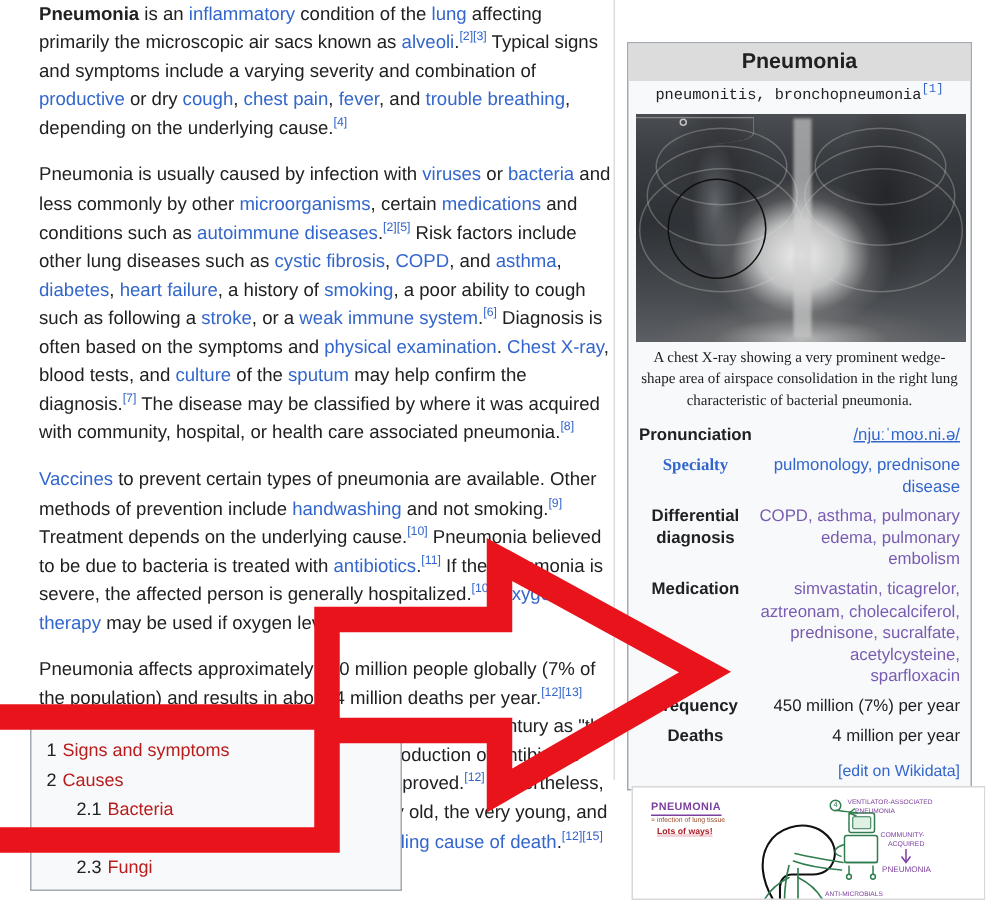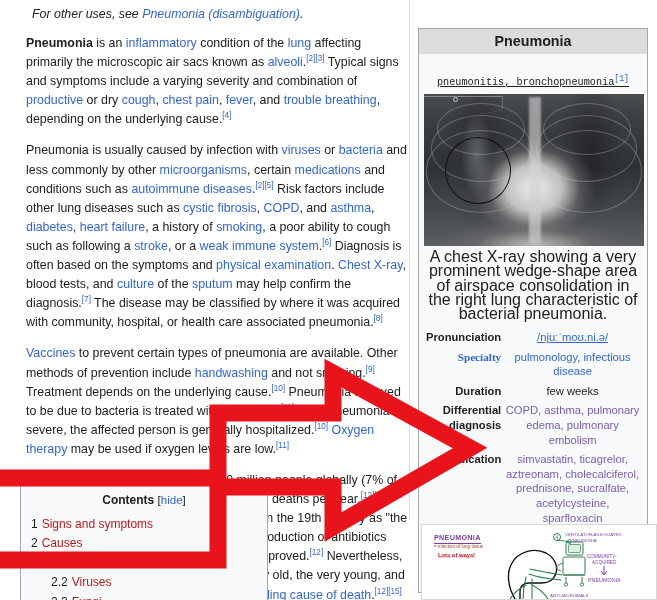--- a/index.html
+++ b/index.html
@@ -98,58 +98,58 @@
     text-align: center;
     font-weight: bold;
     font-size: 14.3px;
     padding: 4px 3px 4px 3px;
     line-height: 17px;
   }
   .ib-sub {
     text-align: center;
     font-family: "Liberation Mono", monospace;
     font-size: 10.2px;
-    padding: 22px 4px 5px 4px;
+    padding: 4px 4px 5px 4px;
     line-height: 13px;
-    text-decoration: underline;
   }
   .ib-sub sup a { color: #3366cc; }
   .ib-img-wrap {
     padding: 0 5px;
     text-align: center;
   }
   .ib-img {
     position: relative;
     width: 220px; height: 152px;
     margin: 0 auto;
     overflow: hidden;
     background: #0b0b0b;
   }
   .ib-caption {
     padding: 4px 6px 6px 6px;
     text-align: center;
-    font-size: 16px;
+    font-size: 10px;
     line-height: 14.3px;
+    font-family: Liberation Serif, serif;
   }
   table.ib-tbl {
     width: 100%;
     border-collapse: collapse;
     font-size: 11.2px;
   }
   table.ib-tbl th {
-    text-align: right;
+    text-align: center;
     font-weight: bold;
     vertical-align: top;
     padding: 2.5px 4px 2.5px 7px;
     width: 72px;
     line-height: 14.6px;
     margin-left: 48px;
   }
   table.ib-tbl td {
-    text-align: center;
+    text-align: right;
     vertical-align: top;
     padding: 2.5px 7px 2.5px 0px;
     line-height: 14.6px;
   }
   table.ib-tbl th a { color: #3366cc; font-family: Liberation Serif, serif; }
   .ib-footer {
     text-align: right;
     padding: 6px 7px 5px 0;
     font-size: 10.6px;
   }
@@ -257,36 +257,29 @@
   }
 </style>
 </head>
 <body>
 
 <div id="page">
 
   <div class="content-rule"></div>
 
   <div class="article">
-    <div class="hatnote">
-      <span>For other uses, see </span><a href="#">Pneumonia (disambiguation)</a><span>.</span>
-    </div>
     <div id="paras">
         <p class="para"><b class="bold">Pneumonia</b><span> is an </span><a href="#">inflammatory</a><span> condition of the </span><a href="#">lung</a><span> affecting primarily the microscopic air sacs known as </span><a href="#">alveoli</a><span>.</span><sup class="ref"><a href="#">[2][3]</a></sup><span> Typical signs and symptoms include a varying severity and combination of </span><a href="#">productive</a><span> or dry </span><a href="#">cough</a><span>, </span><a href="#">chest pain</a><span>, </span><a href="#">fever</a><span>, and </span><a href="#">trouble breathing</a><span>, depending on the underlying cause.</span><sup class="ref"><a href="#">[4]</a></sup></p>
         <p class="para"><span>Pneumonia is usually caused by infection with </span><a href="#">viruses</a><span> or </span><a href="#">bacteria</a><span> and less commonly by other </span><a href="#">microorganisms</a><span>, certain </span><a href="#">medications</a><span> and conditions such as </span><a href="#">autoimmune diseases</a><span>.</span><sup class="ref"><a href="#">[2][5]</a></sup><span> Risk factors include other lung diseases such as </span><a href="#">cystic fibrosis</a><span>, </span><a href="#">COPD</a><span>, and </span><a href="#">asthma</a><span>, </span><a href="#">diabetes</a><span>, </span><a href="#">heart failure</a><span>, a history of </span><a href="#">smoking</a><span>, a poor ability to cough such as following a </span><a href="#">stroke</a><span>, or a </span><a href="#">weak immune system</a><span>.</span><sup class="ref"><a href="#">[6]</a></sup><span> Diagnosis is often based on the symptoms and </span><a href="#">physical examination</a><span>. </span><a href="#">Chest X-ray</a><span>, blood tests, and </span><a href="#">culture</a><span> of the </span><a href="#">sputum</a><span> may help confirm the diagnosis.</span><sup class="ref"><a href="#">[7]</a></sup><span> The disease may be classified by where it was acquired with community, hospital, or health care associated pneumonia.</span><sup class="ref"><a href="#">[8]</a></sup></p>
         <p class="para"><a href="#">Vaccines</a><span> to prevent certain types of pneumonia are available. Other methods of prevention include </span><a href="#">handwashing</a><span> and not smoking.</span><sup class="ref"><a href="#">[9]</a></sup><span> Treatment depends on the underlying cause.</span><sup class="ref"><a href="#">[10]</a></sup><span> Pneumonia believed to be due to bacteria is treated with </span><a href="#">antibiotics</a><span>.</span><sup class="ref"><a href="#">[11]</a></sup><span> If the pneumonia is severe, the affected person is generally hospitalized.</span><sup class="ref"><a href="#">[10]</a></sup><span> </span><a href="#">Oxygen therapy</a><span> may be used if oxygen levels are low.</span><sup class="ref"><a href="#">[11]</a></sup></p>
         <p class="para"><span>Pneumonia affects approximately 450 million people globally (7% of the population) and results in about 4 million deaths per year.</span><sup class="ref"><a href="#">[12][13]</a></sup><span> Pneumonia was regarded by </span><a href="#">William Osler</a><span> in the 19th century as "the captain of the men of death".</span><sup class="ref"><a href="#">[14]</a></sup><span> With the introduction of antibiotics and vaccines in the 20th century, survival improved.</span><sup class="ref"><a href="#">[12]</a></sup><span> Nevertheless, in developing countries, and among the very old, the very young, and the </span><a href="#">chronically ill</a><span>, pneumonia remains a </span><a href="#">leading cause of death</a><span>.</span><sup class="ref"><a href="#">[12][15]</a></sup></p>
       </div>
   </div>
 
   <div class="toc">
-    <div class="toc-title">
-      <span>Contents</span>
-      <span class="toggle"><span>[</span><a href="#">hide</a><span>]</span></span>
-    </div>
     <ul id="toc-list">
         <li class="lvl1"><span class="num">1</span><a href="#" class="tx">Signs and symptoms</a></li>
         <li class="lvl1"><span class="num">2</span><a href="#" class="tx">Causes</a></li>
         <li class="lvl2"><span class="num">2.1</span><a href="#" class="tx">Bacteria</a></li>
         <li class="lvl2"><span class="num">2.2</span><a href="#" class="tx">Viruses</a></li>
         <li class="lvl2"><span class="num">2.3</span><a href="#" class="tx">Fungi</a></li>
       </ul>
   </div>
 
   <div class="infobox">
@@ -313,25 +306,21 @@
     <div class="ib-caption">A chest X-ray showing a very prominent wedge-shape area of airspace consolidation in the right lung characteristic of bacterial pneumonia.</div>
 
     <table class="ib-tbl">
       <tbody id="ib-rows">
           <tr>
             <th>Pronunciation</th>
             <td><a href="#" style="text-decoration: underline;">/njuːˈmoʊ.ni.ə/</a></td>
           </tr>
           <tr>
             <th><a href="#">Specialty</a></th>
-            <td><a href="#">pulmonology, infectious disease</a></td>
-          </tr>
-          <tr>
-            <th>Duration</th>
-            <td>few weeks</td>
+            <td><a href="#">pulmonology, prednisone disease</a></td>
           </tr>
           <tr>
             <th>Differential diagnosis</th>
             <td><a href="#" class="visited">COPD, asthma, pulmonary edema, pulmonary embolism</a></td>
           </tr>
           <tr>
             <th>Medication</th>
             <td><a href="#" class="visited">simvastatin, ticagrelor, aztreonam, cholecalciferol, prednisone, sucralfate, acetylcysteine, sparfloxacin</a></td>
           </tr>
           <tr>

